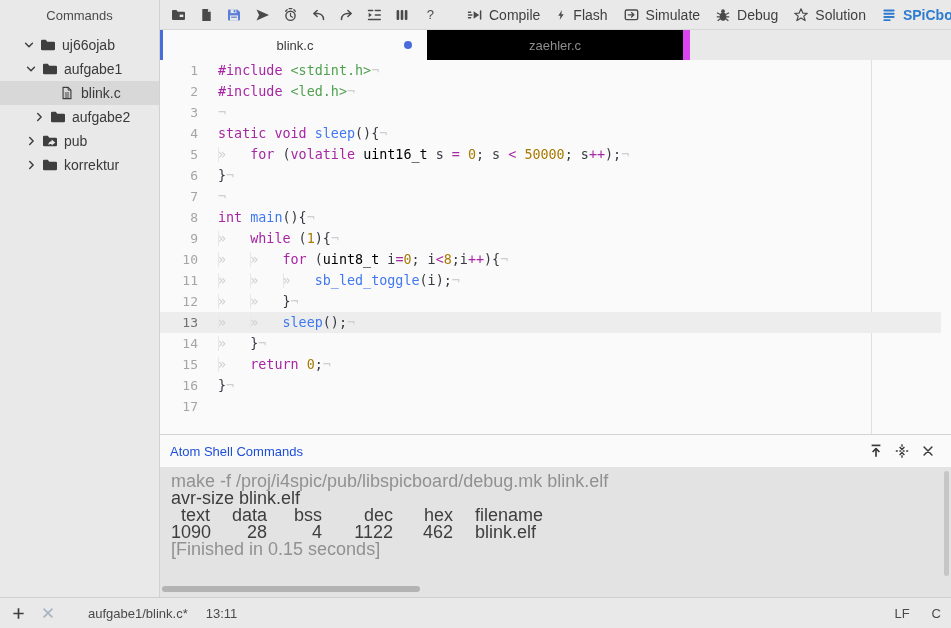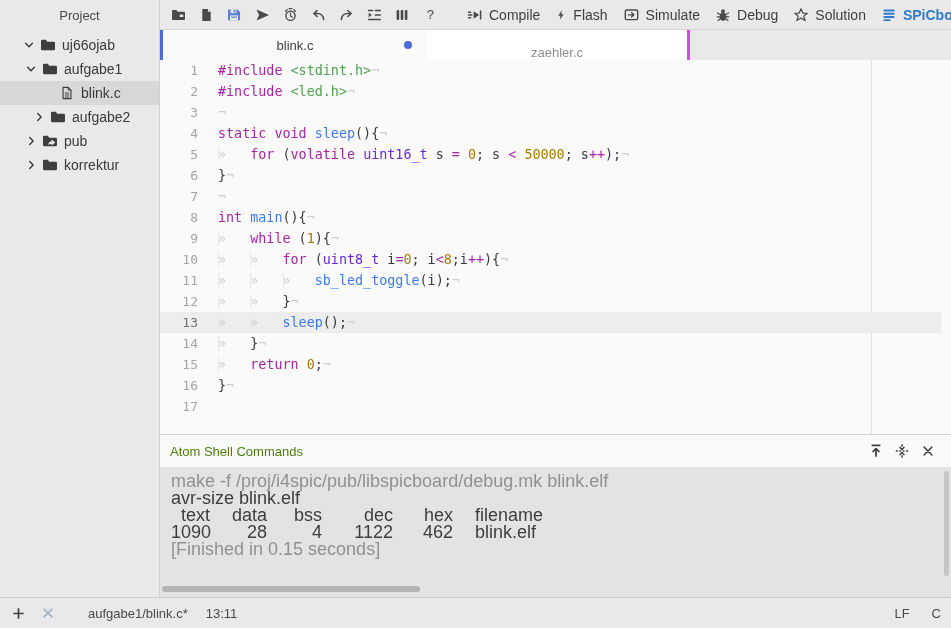--- a/index.html
+++ b/index.html
@@ -23,42 +23,42 @@
   .tb-btn{width:28px;height:26px;display:inline-flex;align-items:center;justify-content:center;}
   .tb-sep{width:1px;height:20px;background:#cfcfcf;margin:0 4px;}
   .tb-action{display:inline-flex;align-items:center;gap:6px;margin-left:15px;font-size:14px;color:#3f3f3f;white-space:nowrap;}
   .tb-action.accent .tb-label{color:#2e7bcf;font-weight:bold;}
   
   .tabbar{position:absolute;left:0;top:30px;right:0;height:30px;background:#e2e2e2;}
   .tab-accent{position:absolute;left:0;top:0;width:3px;height:30px;background:#4a6bdb;}
   .tab{position:absolute;top:0;height:30px;display:flex;align-items:center;justify-content:center;
        font-size:13px;box-sizing:border-box;cursor:default;}
   .tab.active{left:3px;width:264px;background:#fafafa;color:#3c3c3c;z-index:2;}
-  .tab.inactive{left:267px;width:263px;background:#ffffff;color:#8e8e8e;border-right:3px solid #d946ef;align-items:flex-end;}
+  .tab.inactive{left:267px;width:263px;background:#000000;color:#8e8e8e;border-right:7px solid #d946ef;}
   .tab-rest{position:absolute;left:530px;right:0;top:0;height:30px;background:#e9e9e9;}
   .tab-dot{position:absolute;right:15px;top:11px;width:8px;height:8px;border-radius:50%;background:#4a6bdb;}
   .tabbar-underline{position:absolute;left:267px;right:0;bottom:0;height:1px;background:#d8d8d8;}
   
   .editor{position:absolute;left:0;top:60px;right:0;height:374px;background:#fafafa;overflow:hidden;}
   .wrap-guide{position:absolute;left:711px;top:0;bottom:0;width:1px;background:#e0e0e0;}
   .code-line{position:relative;height:21px;line-height:21px;padding-left:58px;white-space:pre;
              font-family:"DejaVu Sans Mono",monospace;font-size:13.4px;color:#383a42;}
   .code-line.active{background:linear-gradient(to right,#ededed 0,#ededed calc(100% - 10px),transparent calc(100% - 10px));}
   .code-line .num{position:absolute;left:0;top:0;width:38px;text-align:right;font-size:13px;color:#a5a5a5;
                   font-family:"DejaVu Sans Mono",monospace;}
   .code-line.active .num{color:#707070;}
   .seg-k{color:#a626a4;}  .seg-s{color:#50a14f;}  .seg-f{color:#4078f2;}
-  .seg-t{color:#6d28d9;}  .seg-n{color:#a87a00;}  .seg-p{color:#383a42;}
+  .seg-t{color:#000000;}  .seg-n{color:#a87a00;}  .seg-p{color:#383a42;}
   .seg-tab{color:#cfcfcf;box-shadow:inset 1px 0 0 #e8e8e8;}
   .seg-eol{color:#cfcfcf;}
   
   .panel{position:absolute;left:0;top:434px;right:0;height:163px;background:#fafafa;
          border-top:1px solid #d4d4d4;box-sizing:border-box;}
   .panel-head{height:32px;display:flex;align-items:center;padding:0 10px;}
-  .panel-title{font-size:13px;color:#4d7c0f;flex:1;}
+  .panel-title{font-size:13px;color:#1d4ed8;flex:1;}
   .panel-ic{width:26px;height:22px;display:inline-flex;align-items:center;justify-content:center;}
   .panel-body{position:absolute;left:0;top:32px;right:0;bottom:0;background:#e3e3e3;
               padding:6px 0 0 11px;box-sizing:border-box;font-size:18px;line-height:17px;color:#3e3e3e;
               white-space:nowrap;overflow:hidden;}
   .out-muted{color:#919191;}
   .col{display:inline-block;text-align:right;}
   .c0{width:39px;} .c1{width:57px;} .c2{width:55px;} .c3{width:71px;} .c4{width:60px;}
   .c5{text-align:left;margin-left:22px;}
   .hscroll{position:absolute;left:2px;top:151px;width:258px;height:6px;border-radius:3px;background:#b3b3b3;}
   .vscroll{position:absolute;right:2px;top:36px;width:5px;height:105px;border-radius:3px;background:#c6c6c6;}
@@ -71,21 +71,21 @@
   .sb-cursor{margin-left:18px;}
   .sb-spacer{flex:1;}
   .sb-right{margin-left:22px;}
 </style>
 </head>
 <body>
 
 <div class="app">
 
   <aside class="sidebar">
-    <div class="sidebar-title">Project</div>
+    <div class="sidebar-title">Commands</div>
     <div class="tree" id="tree">
         <div class="tree-item" style="padding-left: 22px;">
           <span class="chev icon">
             <svg width="12" height="12" viewBox="0 0 14 14">
               <path d="M3 5 L7 9 L11 5" stroke="#3e3e3e" stroke-width="1.7" fill="none" stroke-linecap="round" stroke-linejoin="round"></path>
             </svg>
           </span>
           <span class="icon tree-ic">
             <svg width="16" height="14" viewBox="0 0 16 14">
               <path d="M1 3 a1.2 1.2 0 0 1 1.2-1.2 h3.6 l1.5 1.9 h6.5 A1.2 1.2 0 0 1 15 4.9 V11 a1.2 1.2 0 0 1 -1.2 1.2 H2.2 A1.2 1.2 0 0 1 1 11 z" fill="#3e3e3e"></path>

